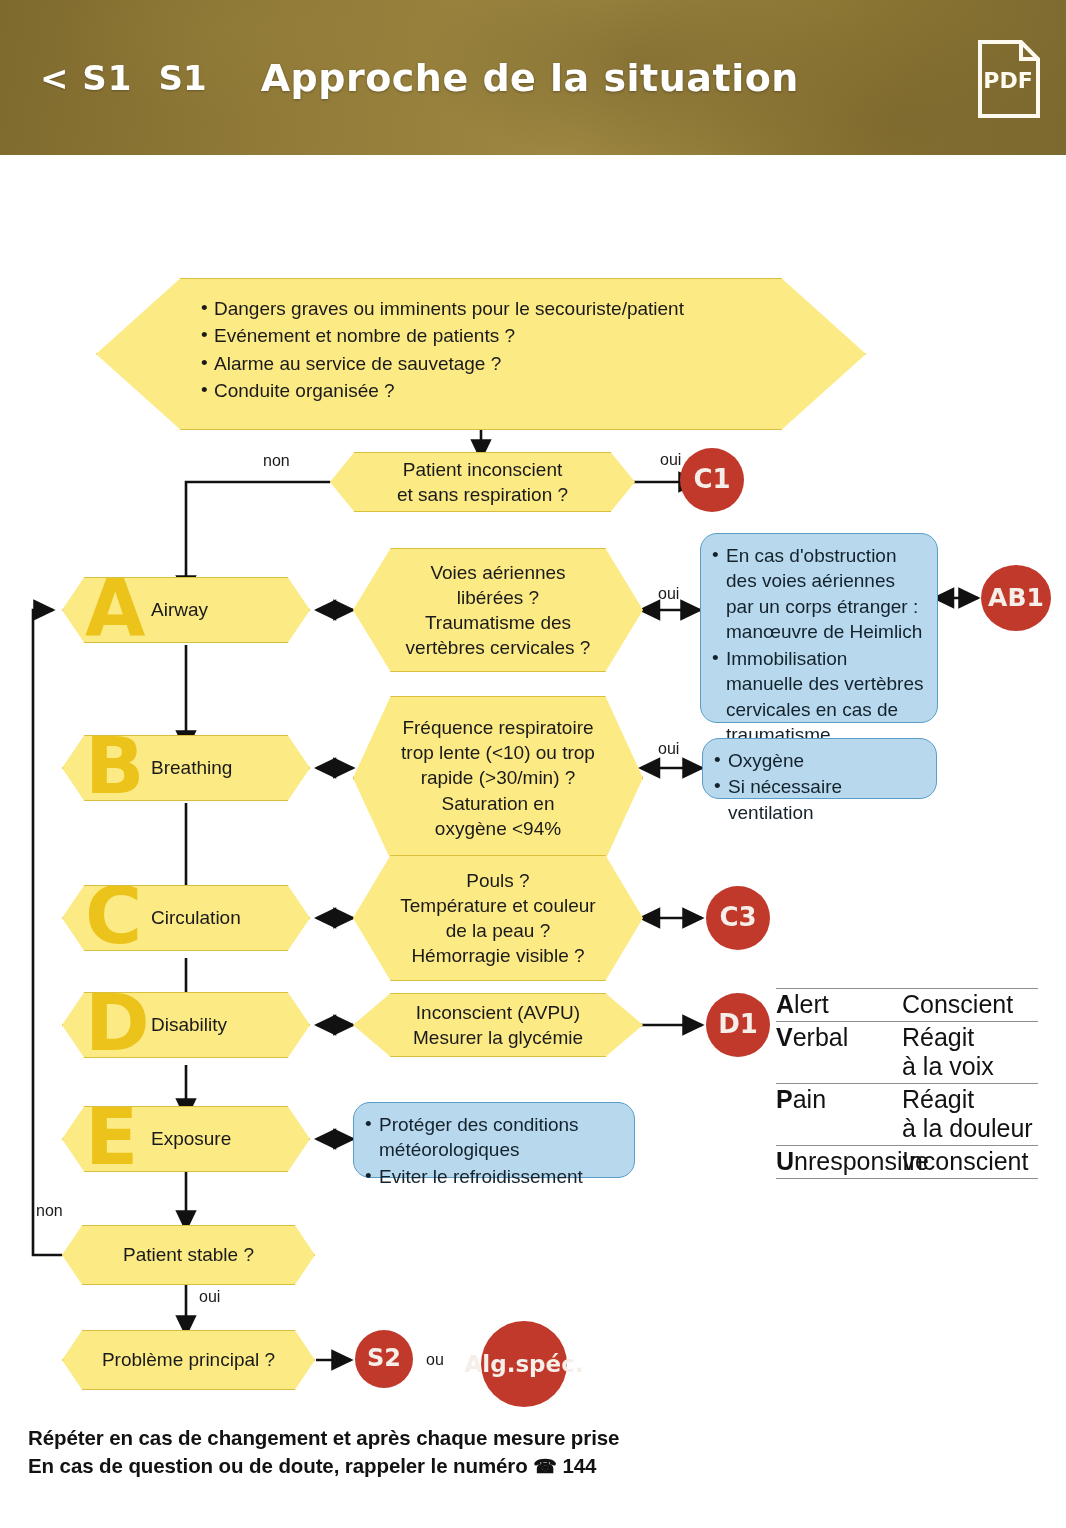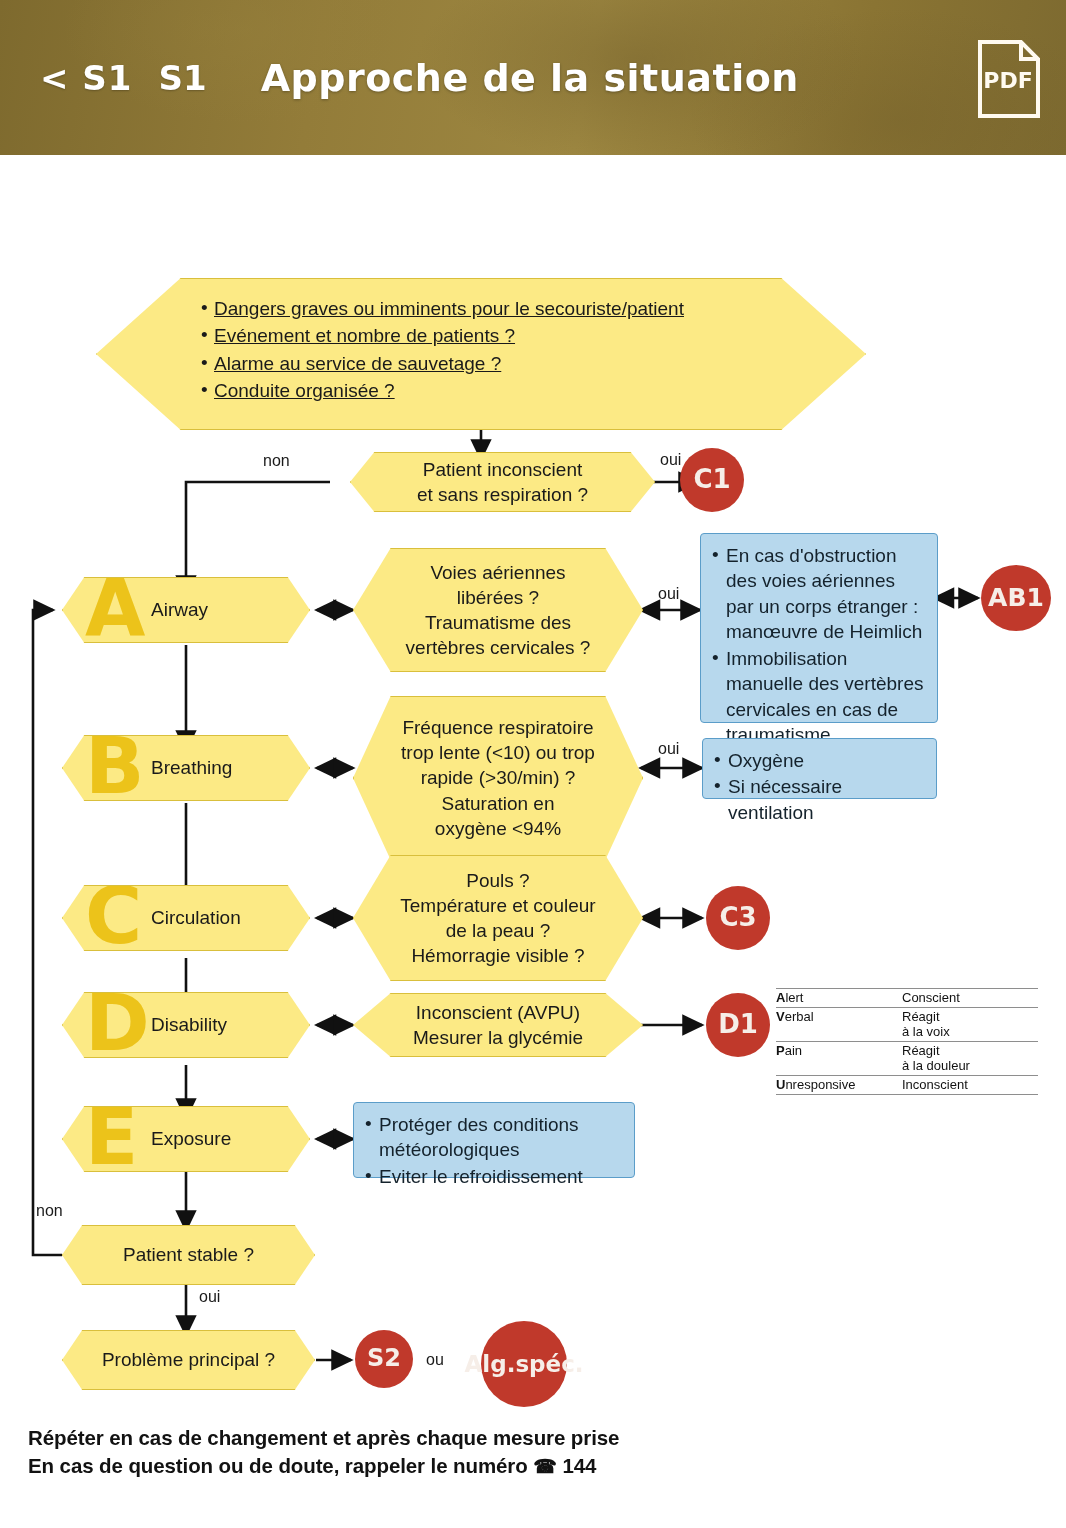--- a/index.html
+++ b/index.html
@@ -82,21 +82,21 @@
     clip-path: polygon(11% 0, 89% 0, 100% 50%, 89% 100%, 11% 100%, 0 50%);
     padding: 16px 0 16px 0;
   }
   .banner-body { padding-left: 104px; padding-right: 60px; }
   .banner-title {
     font-size: 20px; font-weight: 700; color: #151515;
     margin-bottom: 4px; letter-spacing: -0.1px;
   }
   .banner-li {
     font-size: 19px; color: #1a1a1a; line-height: 1.44;
-    padding-left: 13px; position: relative; text-decoration: underline;
+    padding-left: 13px; position: relative;
   }
   .banner-li::before {
     content: "•"; position: absolute; left: 0; top: -1px;
   }
 
   
   .abcde {
     position: absolute;
     width: 248px; height: 66px;
     background: #fcea85;
@@ -132,21 +132,21 @@
     font-size: 19px; color: #1a1a1a; line-height: 1.32;
   }
   .qhex.flat { clip-path: polygon(8% 0, 92% 0, 100% 50%, 92% 100%, 8% 100%, 0 50%); }
   .qhex .qtext { padding: 0 12px; }
 
   
   .bluebox {
     position: absolute;
     background: #b7d8ed;
     border: 1.8px solid #5b9dc9;
-    border-radius: 4px;
+    border-radius: 17px;
     padding: 9px 12px 9px 10px;
     font-size: 19px; color: #14222c; line-height: 1.34;
   }
   .bluebox ul { list-style: none; }
   .bluebox li {
     padding-left: 15px; position: relative; margin-bottom: 1px;
   }
   .bluebox li::before {
     content: "•"; position: absolute; left: 1px; top: -1px;
   }
@@ -169,21 +169,21 @@
     position: absolute;
     font-size: 16px; color: #1a1a1a;
     background: transparent;
   }
 
   
   #avpu-table {
     position: absolute;
     left: 776px; top: 833px;
     width: 262px;
-    font-size: 13px;
+    font-size: 25px;
     color: #121212;
   }
   #avpu-table .row {
     display: flex;
     border-bottom: 1.6px solid #8e8e8e;
     padding: 1px 0 2px 0;
   }
   #avpu-table .row:first-child { border-top: 1.6px solid #8e8e8e; }
   #avpu-table .col-a { width: 126px; }
   #avpu-table .col-b { flex: 1; }
@@ -267,21 +267,21 @@
 
   <div class="banner" style="left:96px; top:123px; width:770px; height:152px;">
     <div class="banner-body">
       <div class="banner-li">Dangers graves ou imminents pour le secouriste/patient</div>
       <div class="banner-li">Evénement et nombre de patients ?</div>
       <div class="banner-li">Alarme au service de sauvetage ?</div>
       <div class="banner-li">Conduite organisée ?</div>
     </div>
   </div>
 
-  <div class="qhex flat" style="left:350px; top:297px; width:305px; height:60px;">
+  <div class="qhex flat" style="left:330px; top:297px; width:305px; height:60px;">
     <div class="qtext">
       <span>Patient inconscient</span><br>
       <span>et sans respiration ?</span>
     </div>
   </div>
   <div class="elabel" style="left:263px; top:297px;">non</div>
   <div class="elabel" style="left:660px; top:296px;">oui</div>
   <div class="badge" style="left:680px; top:293px; width:64px; height:64px; font-size:26px;">C1</div>
 
   <div class="abcde" style="left:62px; top:422px;">

